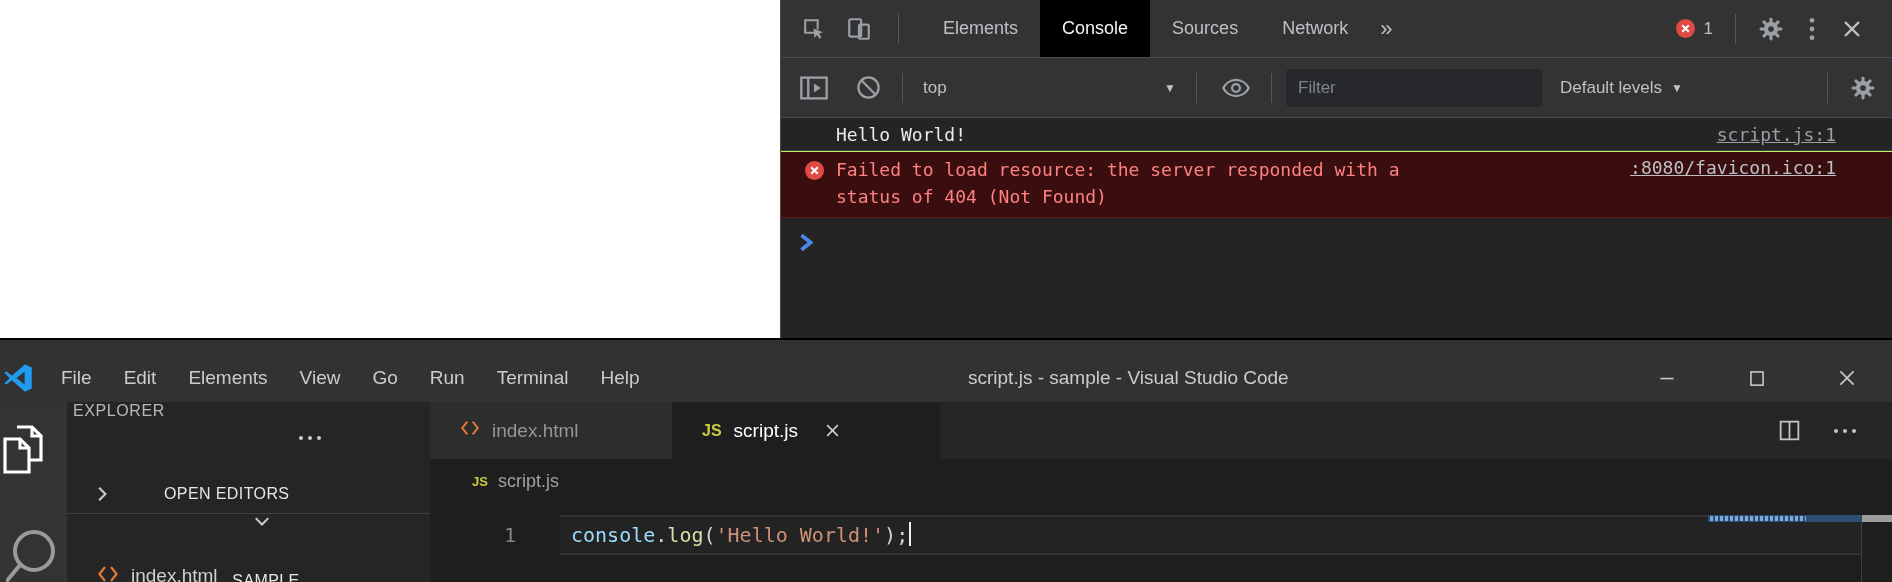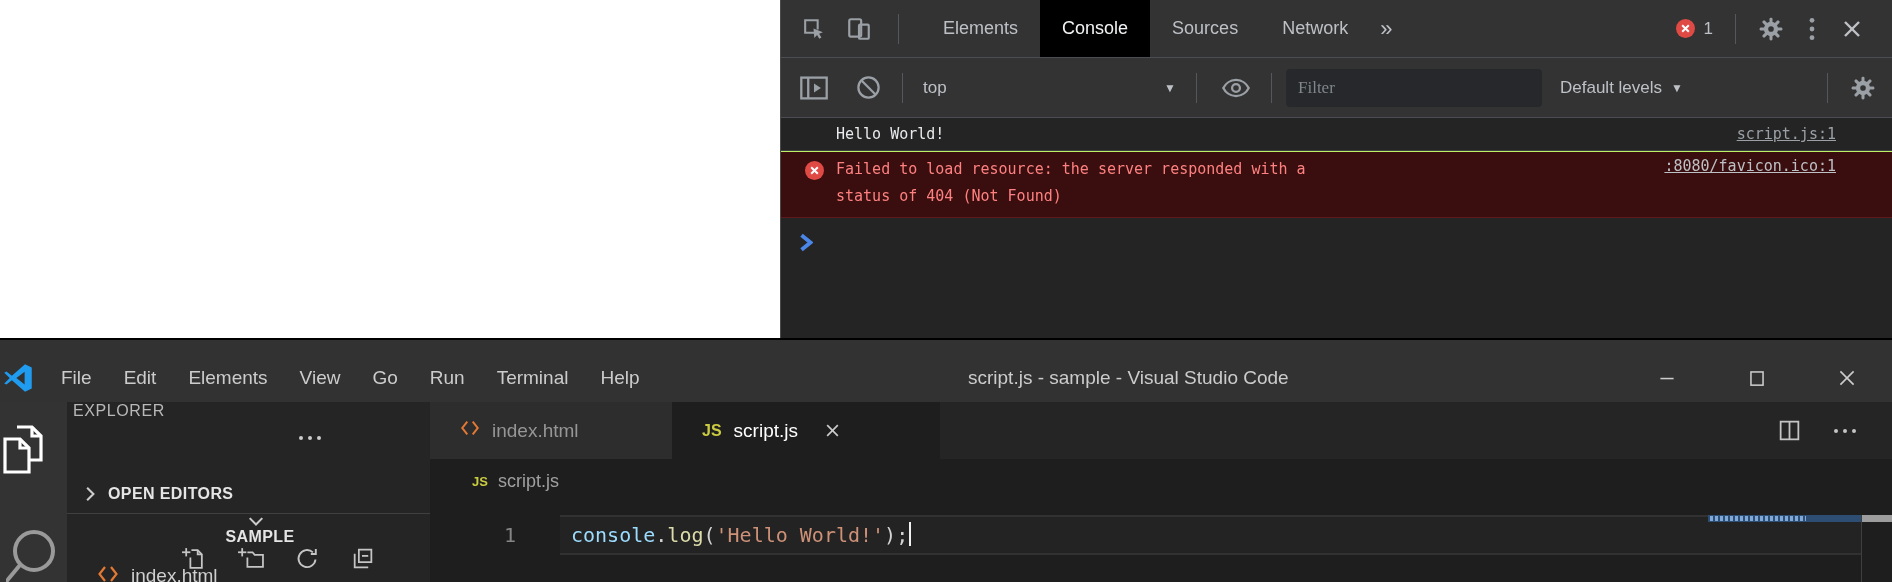--- a/index.html
+++ b/index.html
@@ -16,28 +16,28 @@
   .dt-tabs { display:flex; height:100%; margin-left:22px; }
   .dt-tab { height:100%; display:flex; align-items:center; padding:0 22px; font-size:18px; color:#bdc1c6; white-space:nowrap; }
   .dt-tab.active { background:#000000; color:#f1f3f4; }
   .more-tabs { font-size:22px; color:#bdc1c6; margin-left:10px; align-self:center; }
   .err-badge-group { margin-left:auto; display:flex; align-items:center; }
   .err-circle { width:19px; height:19px; border-radius:50%; background:#e04a45; display:flex; align-items:center; justify-content:center; flex:0 0 auto; }
   .err-count { margin-left:9px; font-size:17px; color:#bdc1c6; }
   .ml20 { margin-left:20px; } .ml22 { margin-left:22px; } .ml24 { margin-left:24px; } .ml26 { margin-left:26px; }
   .context-dd { width:253px; margin-left:20px; display:flex; align-items:center; color:#bdc1c6; }
   .context-dd .arrow { margin-left:auto; font-size:12px; }
-  .filter-input { width:256px; height:38px; margin-left:14px; background:#26282b; border:none; border-radius:4px; color:#e8eaed; font-size:17px; padding:0 12px; outline:none;font-family:Liberation Serif, serif; }
+  .filter-input { width:256px; height:38px; margin-left:14px; background:#26282b; border:none; border-radius:4px; color:#e8eaed; font-size:17px; padding:0 12px; outline:none; }
   .filter-input::placeholder { color:#80868b; }
   .levels-dd { margin-left:18px; display:flex; align-items:center; color:#bdc1c6; white-space:nowrap; }
   .levels-dd .arrow { margin-left:9px; font-size:12px; }
   .row2-sep-end { margin-left:auto; }
   .row2-gear { margin-left:22px; margin-right:16px; }
 
-  .dt-console { font-family:"DejaVu Sans Mono", monospace; font-size:15px; }
+  .dt-console { font-family:"DejaVu Sans Mono", monospace; font-size:18px; }
   .console-log-row { display:flex; align-items:center; min-height:33px; padding:0 56px 0 55px; border-bottom:1px solid #3c4043; color:#e8eaed; }
   .console-error-row { position:relative; display:flex; align-items:flex-start; background:#3a0e0e; border-top:1px solid #bef264; border-bottom:1px solid #5c1a1a; color:#ff8080; padding:4px 56px 7px 55px; }
   .console-error-row .msg-err-icon { position:absolute; left:24px; top:9px; }
   .err-text { width:54ch; line-height:27px; }
   .src-link { margin-left:auto; color:#9aa0a6; text-decoration:underline; white-space:nowrap; }
   .console-error-row .src-link { color:#bdc1c6; margin-top:1px; }
   .console-prompt-row { padding:15px 0 0 18px; }
 
   
   .vscode { position:absolute; top:338px; left:0; width:100%; height:244px; background:#1e1e1e; border-top:2px solid #000; }
@@ -50,21 +50,21 @@
   .ctrl { width:90px; height:100%; display:flex; align-items:center; justify-content:center; color:#cccccc; }
 
   .vs-body { position:absolute; top:62px; left:0; right:0; bottom:0; display:flex; }
   .activitybar { width:67px; background:#333333; position:relative; overflow:hidden; flex:0 0 auto; }
   .ab-files { position:absolute; left:-2px; top:20px; }
   .ab-search { position:absolute; left:6px; top:125px; }
 
   .sidebar { width:363px; background:#252526; position:relative; overflow:hidden; flex:0 0 auto; color:#cccccc; }
   .sb-header { height:72px; display:flex; align-items:flex-start; padding-left:6px; font-size:16px; letter-spacing:0.6px; color:#b8b8b8; position:relative; }
   .sb-header-dots { position:absolute; left:230px; top:0; height:100%; display:flex; align-items:center; }
-  .sb-row { display:flex; align-items:center; font-weight:bold; font-size:16px; color:#e5e5e5; padding-left:14px; }
+  .sb-row { display:flex; align-items:center; font-weight:normal; font-size:16px; color:#e5e5e5; padding-left:26px;gap:44px; }
   .sb-open-editors { height:40px; border-bottom:1px solid #404040; }
   .sb-sample { height:42px;flex-direction:column; }
   .sb-row .chev { display:flex; width:18px; justify-content:center; }
   .sb-row .sb-label { margin-left:9px; letter-spacing:0.4px; }
   .sb-actions { display:flex; margin-left:44px; gap:31px; align-items:center; }
   .sb-file-item { height:40px; display:flex; align-items:center; padding-left:30px; font-size:19px; color:#cfcfcf; }
   .sb-file-item .file-label { margin-left:12px; }
 
   .editorarea { flex:1; position:relative; background:#1e1e1e; overflow:hidden; }
   .tabsrow { height:57px; background:#252526; display:flex; position:relative; }

